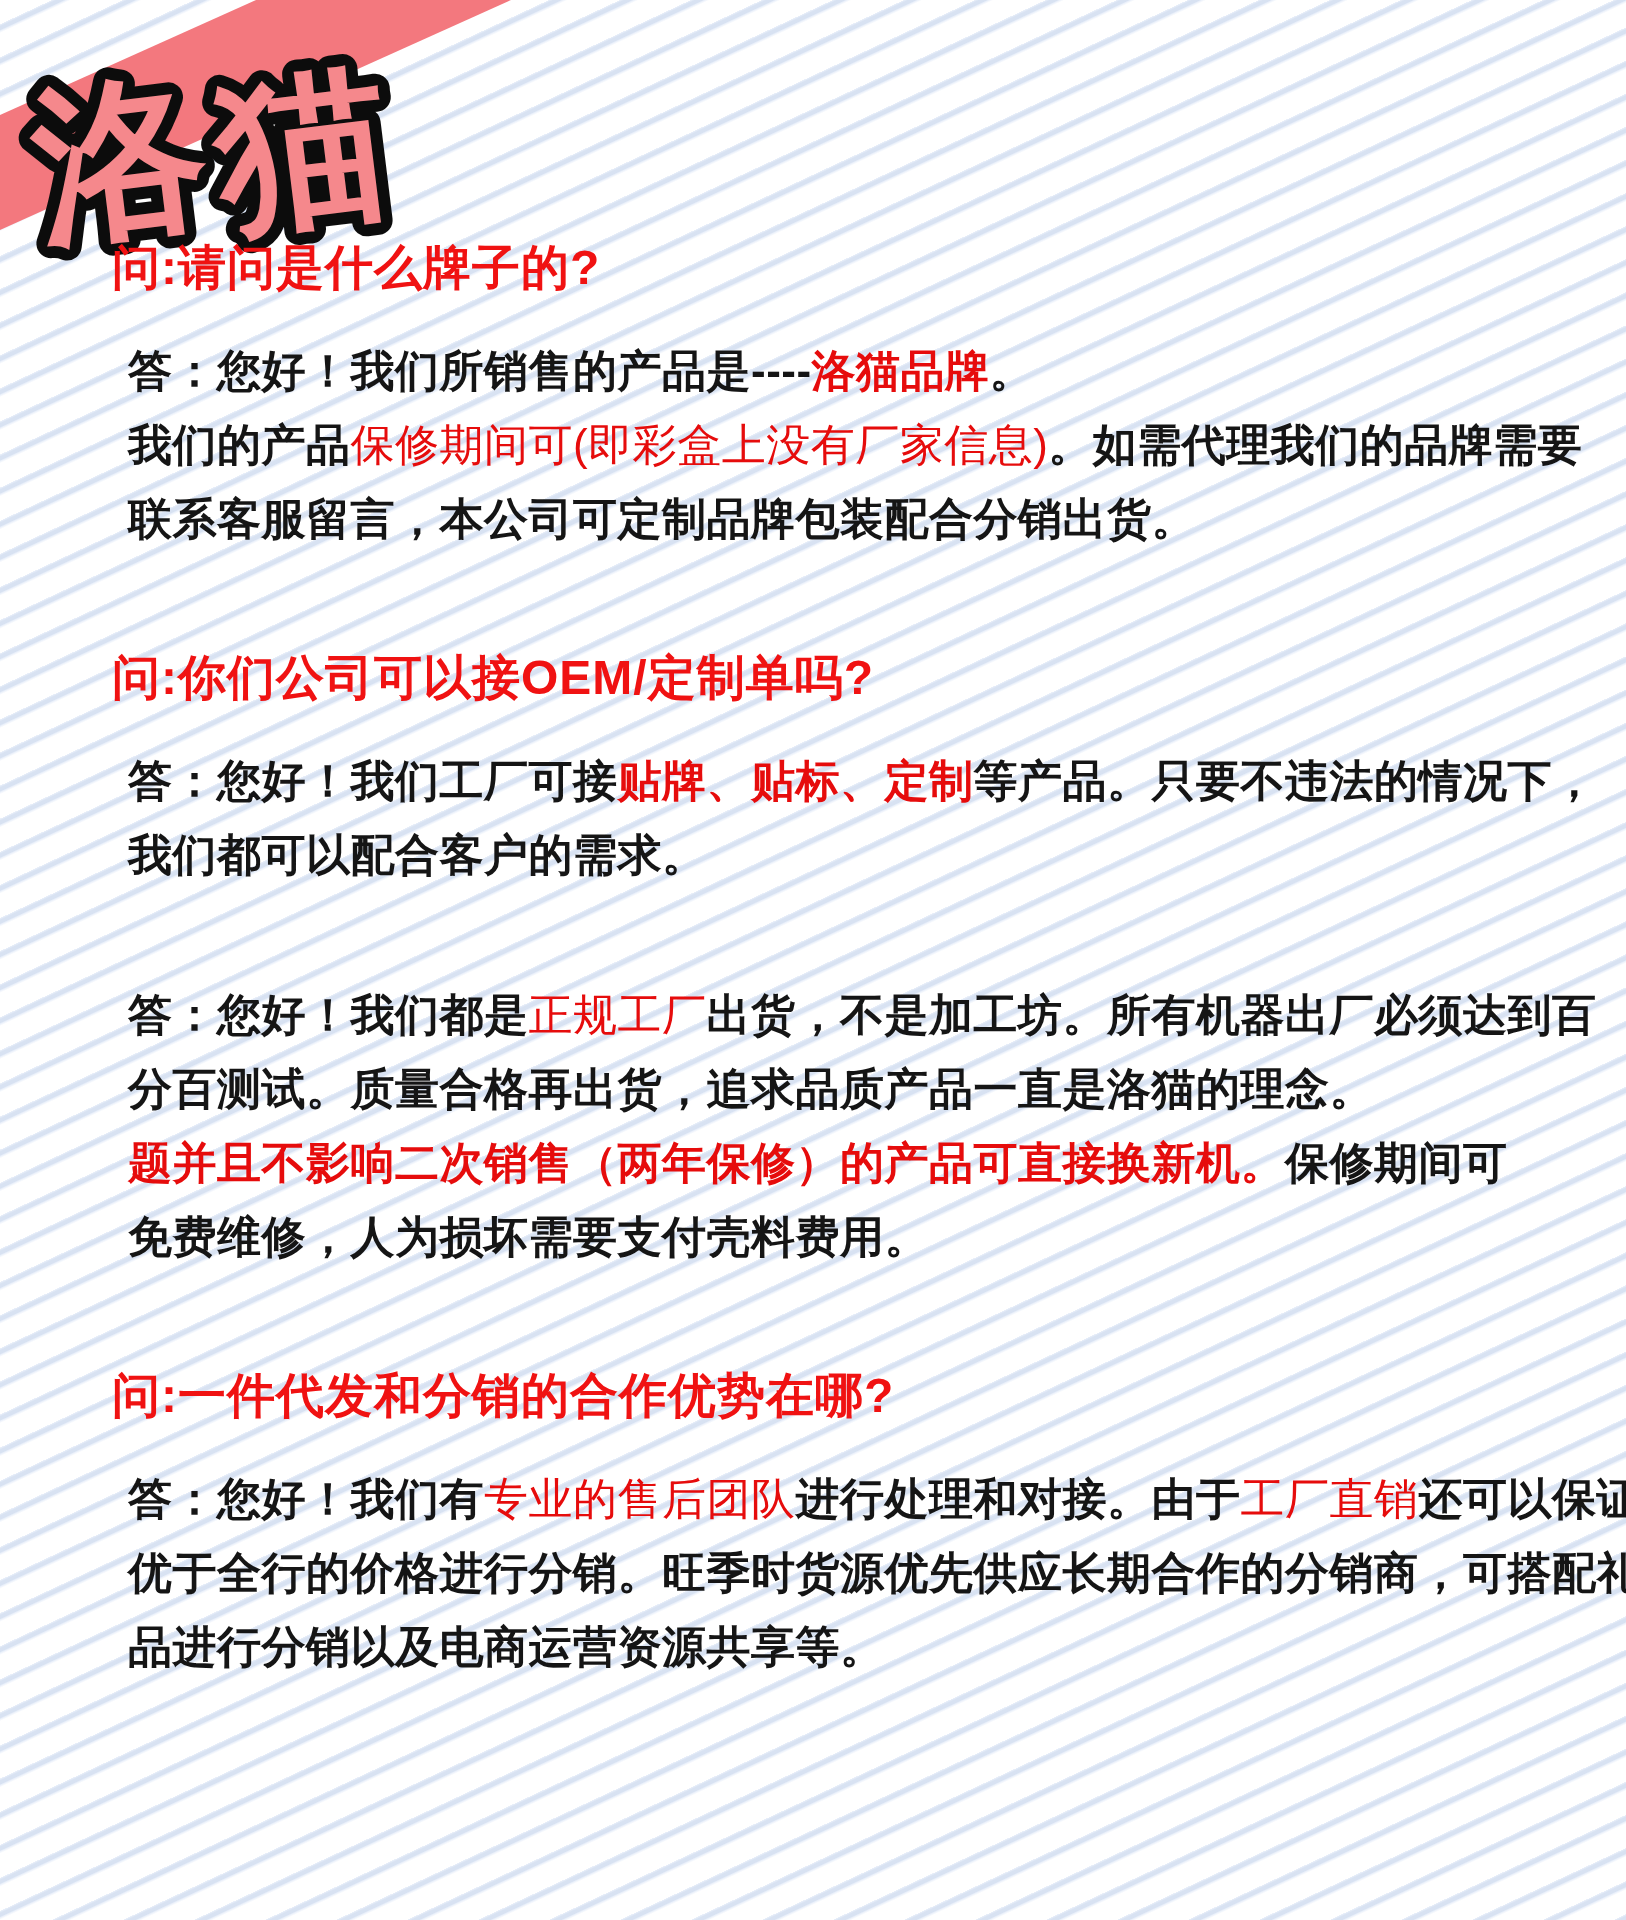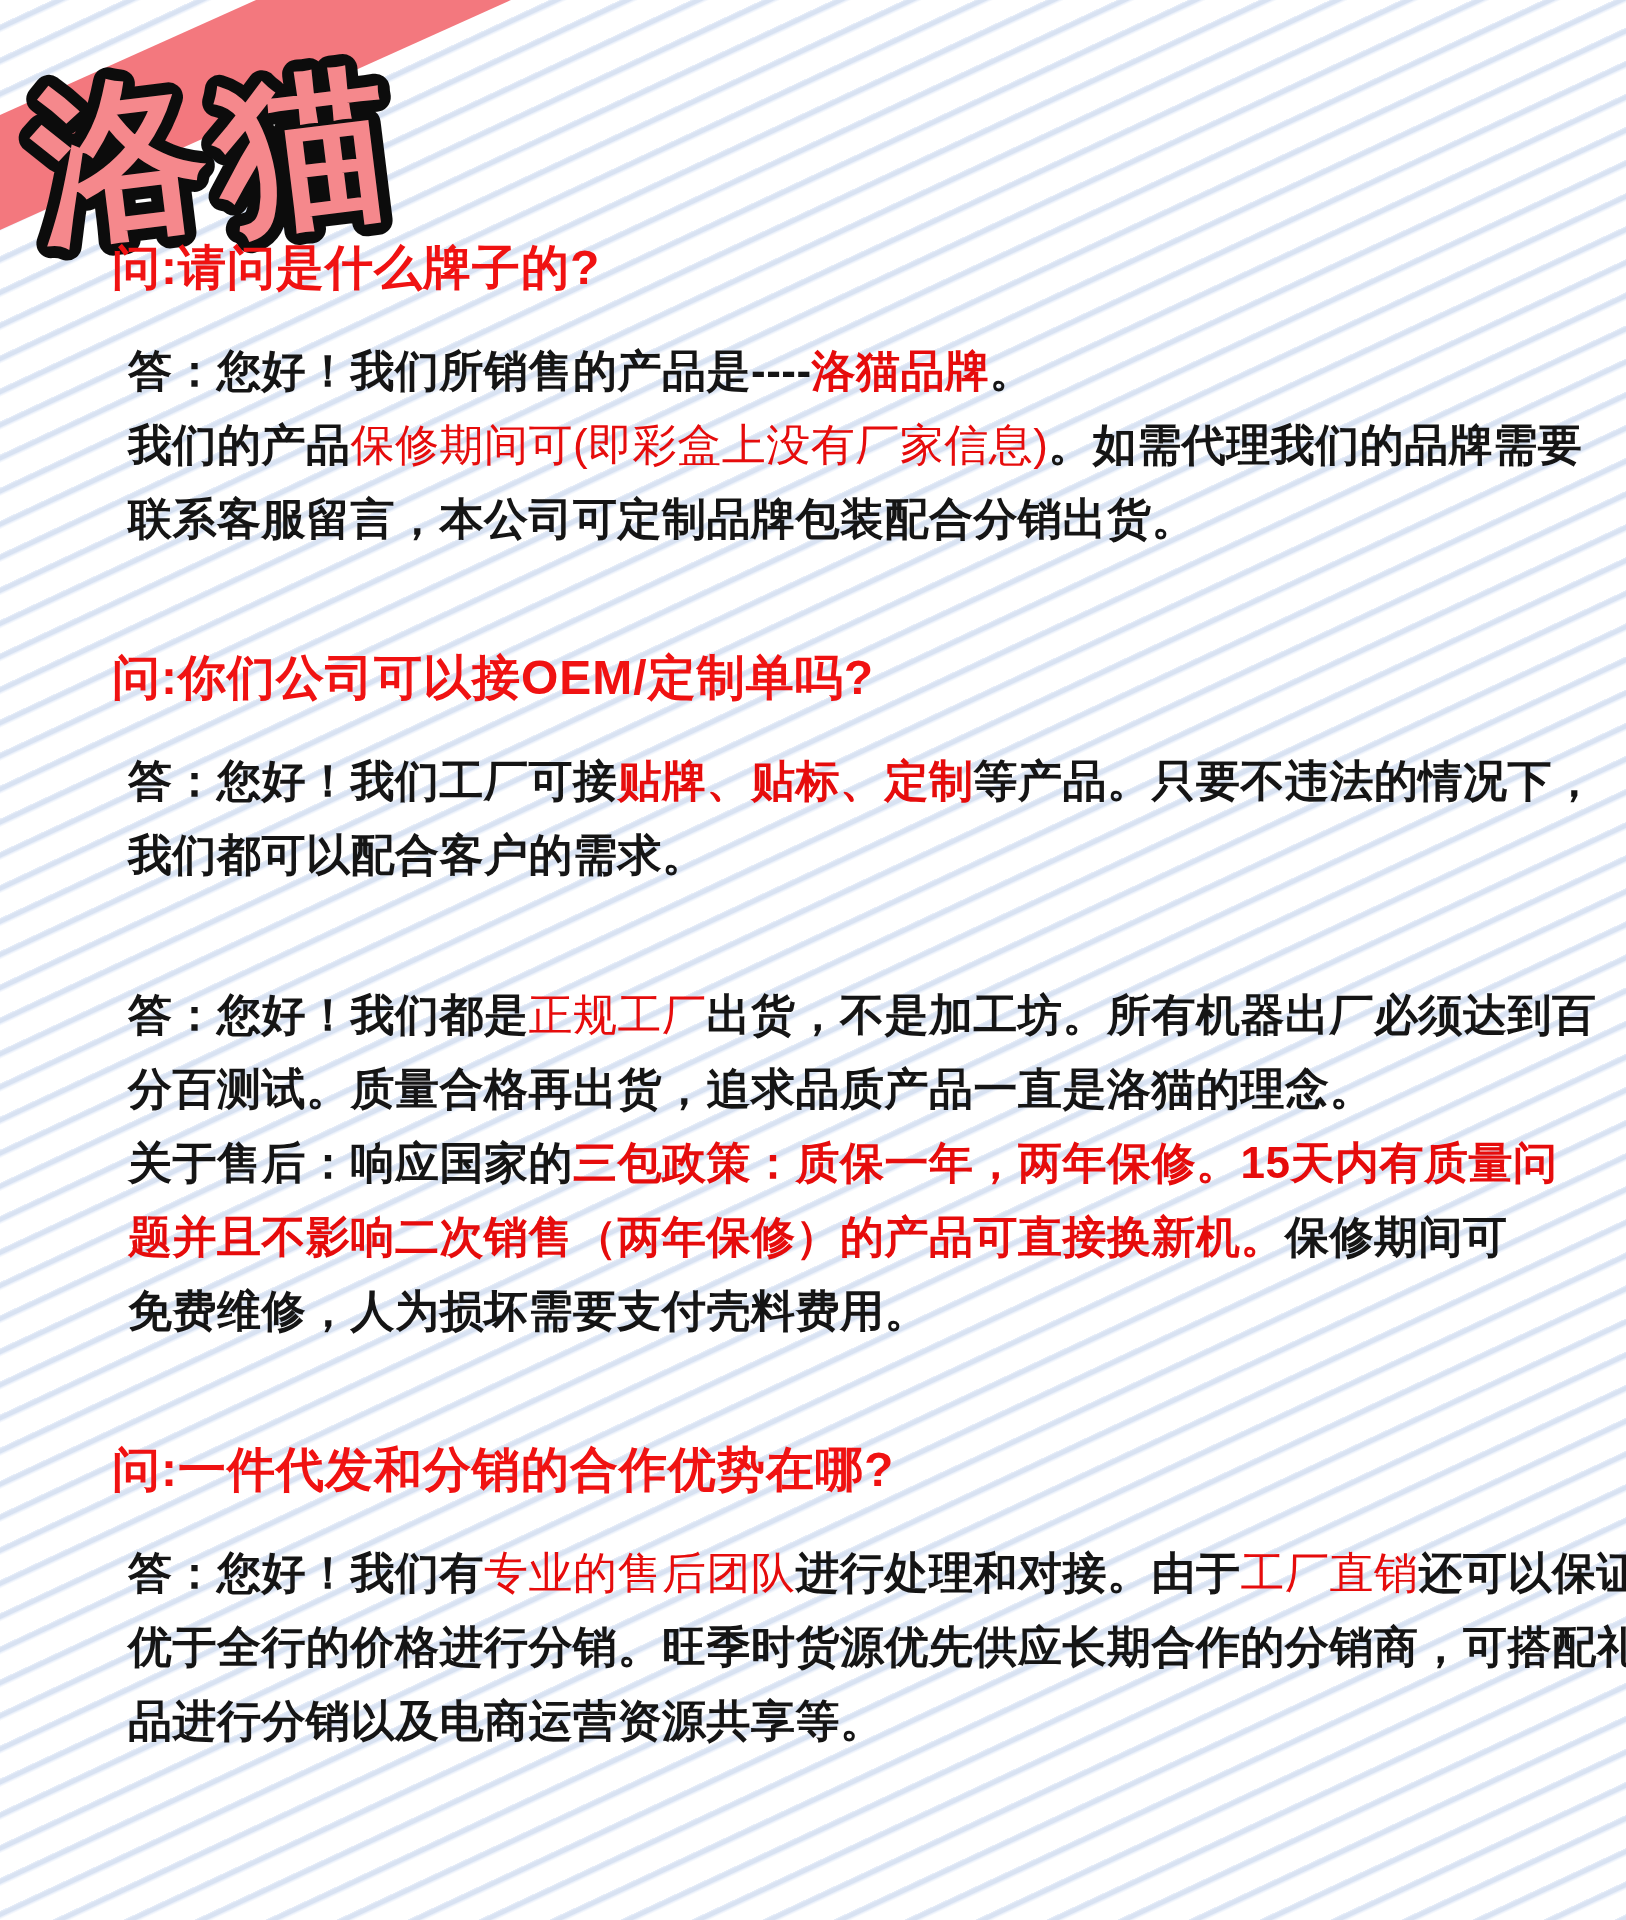--- a/index.html
+++ b/index.html
@@ -122,21 +122,20 @@
         <h2 class="question">问:你们公司可以接OEM/定制单吗?</h2>
         <div class="answer">
           <div class="ans-line"><span class="seg-b">答：您好！我们工厂可接</span><span class="seg-br">贴牌、贴标、定制</span><span class="seg-b">等产品</span><span class="seg-n">。只要不违法的情况下，</span></div>
           <div class="ans-line"><span class="seg-n">我们都可以配合客户的需求。</span></div>
         </div>
       </section>
       <section class="qa">
         <div class="answer">
           <div class="ans-line"><span class="seg-n">答：您好！我们都是</span><span class="seg-r">正规工厂</span><span class="seg-n">出货，不是加工坊。所有机器出厂必须达到百</span></div>
           <div class="ans-line"><span class="seg-n">分百测试。质量合格再出货，追求品质产品一直是洛猫的理念。</span></div>
-          <div class="ans-line"><span class="seg-b">关于售后：响应国家的</span><span class="seg-br">三包政策：质保一年，两年保修。15天内有质量问</span></div>
           <div class="ans-line"><span class="seg-br">题并且不影响二次销售（两年保修）的产品可直接换新机。</span><span class="seg-b">保修期间可</span></div>
           <div class="ans-line"><span class="seg-b">免费维修，人为损坏需要支付壳料费用。</span></div>
         </div>
       </section>
       <section class="qa">
         <h2 class="question">问:一件代发和分销的合作优势在哪?</h2>
         <div class="answer">
           <div class="ans-line"><span class="seg-n">答：您好！我们有</span><span class="seg-r">专业的售后团队</span><span class="seg-n">进行处理和对接。由于</span><span class="seg-r">工厂直销</span><span class="seg-n">还可以保证</span></div>
           <div class="ans-line"><span class="seg-n">优于全行的价格进行分销。旺季时货源优先供应长期合作的分销商，可搭配礼</span></div>
           <div class="ans-line"><span class="seg-n">品进行分销以及电商运营资源共享等。</span></div>

